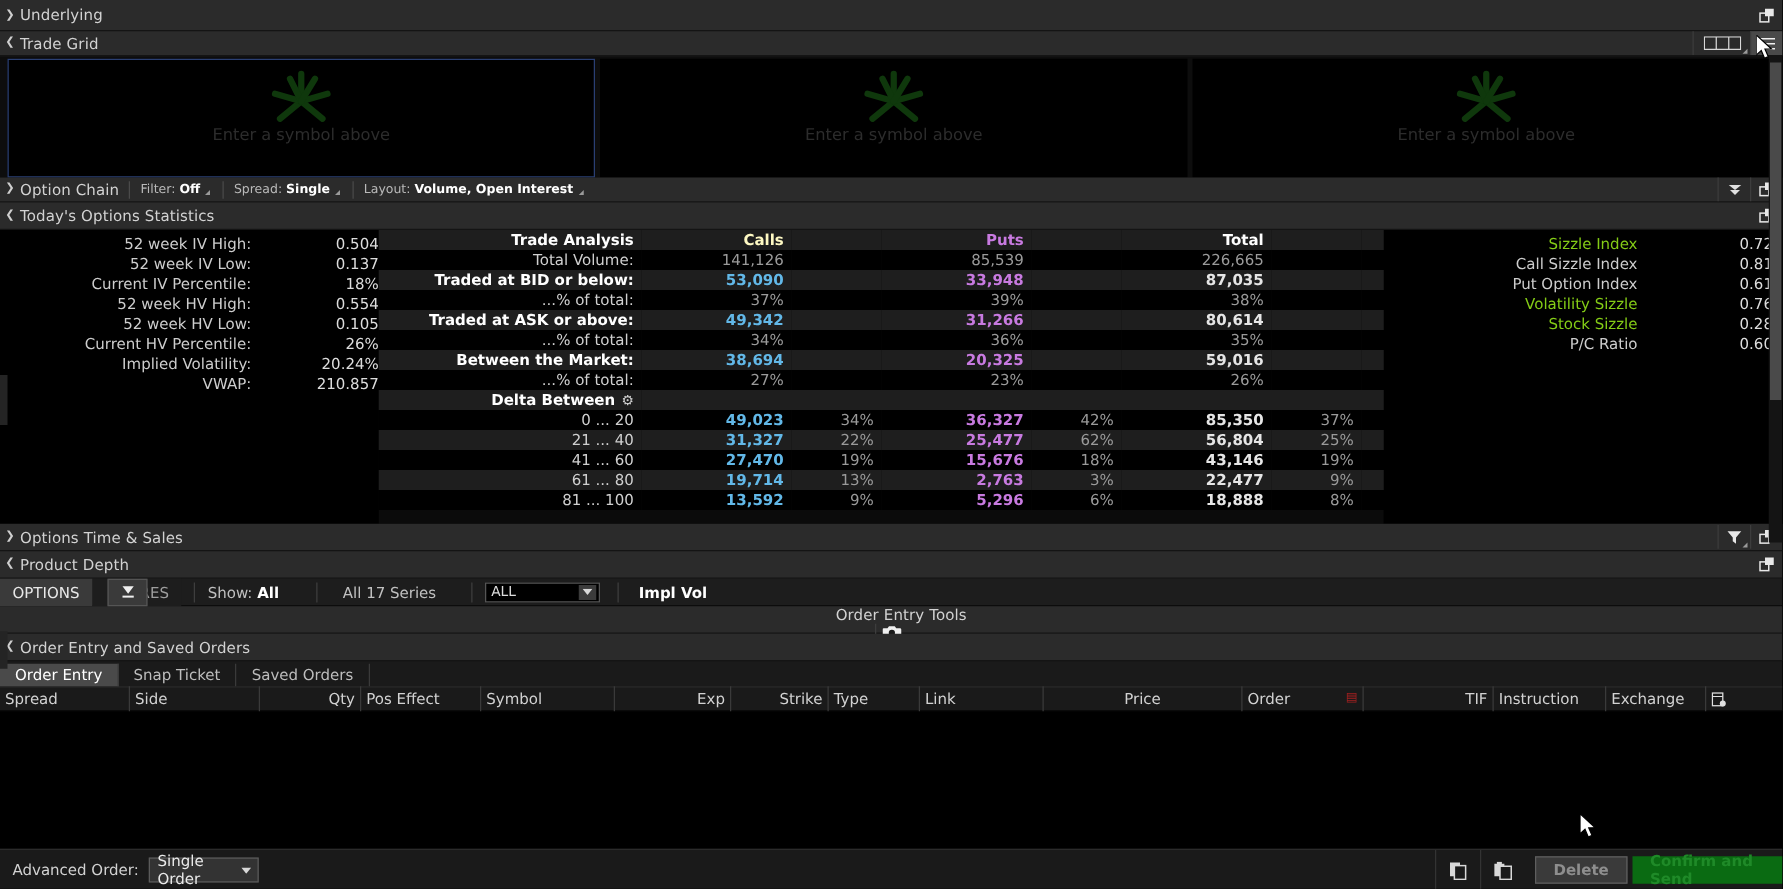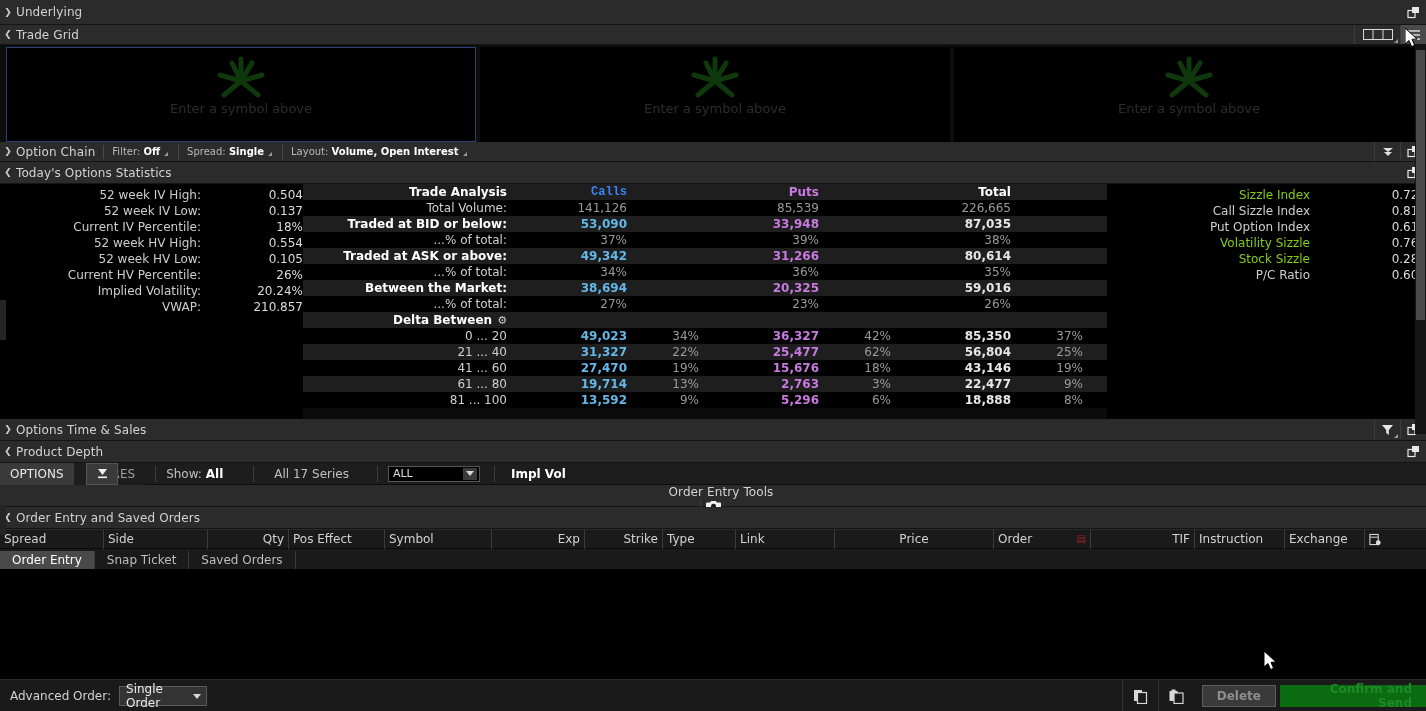--- a/index.html
+++ b/index.html
@@ -73,21 +73,21 @@
   .c-lab.bold { font-weight: bold; color:#fff; }
   .c-call { text-align: right; color:#62b8e8; width: 120px;}
   .c-callpct { text-align: right; color:#9a9a9a; width: 72px;}
   .c-put  { text-align: right; color:#c87ae0; width: 120px;}
   .c-putpct { text-align: right; color:#9a9a9a; width: 72px;}
   .c-tot  { text-align: right; color:#e6e6e6; width: 120px;}
   .c-totpct { text-align: right; color:#9a9a9a; width: 72px;}
   .c-pad  { width: 30px; }
   td.bold { font-weight: bold; }
   td.dim  { color:#9a9a9a; font-weight: normal;}
-  .hd-call { color:#3b82f6; font-weight:bold; text-align:right;font-family:Liberation Mono, monospace;}
+  .hd-call { color:#fef9c3; font-weight:bold; text-align:right;}
   .hd-put  { color:#c87ae0; font-weight:bold; text-align:right;}
   .hd-tot  { color:#ffffff; font-weight:bold; text-align:right;}
   .hd-lab  { color:#ffffff; font-weight:bold; text-align:right;}
   .gear { display:inline-block; margin-left:5px; color:#cfcfcf; font-size:11px;}
 
   
   #pdbar { height: 22px; background:#1d1d1d; display:flex; align-items:center; position:relative;
            border-bottom:1px solid #0c0c0c; }
   .pdtab { height:22px; padding:0 10px; display:flex; align-items:center; font-size:12px;
            color:#e8e8e8; background:#3a3a3a; }
@@ -544,20 +544,25 @@
         <path d="M9.5 1l3.5 3.5-2 1 .5 3-3-1.5L3 13l3-5.5L4.5 4.5l3-1z" fill="#f0f0f0"></path>
       </svg>
     </div>
   </div>
 
   <div class="sect" style="height:22px;">
     <span class="caret">❮</span>
     <span class="title">Order Entry and Saved Orders</span>
   </div>
 
+  <div id="oetabs">
+      <div class="oetab sel">Order Entry</div>
+      <div class="oetab">Snap Ticket</div>
+      <div class="oetab">Saved Orders</div>
+    </div>
   <div id="oehead">
       <div class="ocell" style="width:104px;text-align:left;">Spread</div>
       <div class="ocell" style="width:104px;text-align:left;">Side</div>
       <div class="ocell" style="width:81px;text-align:right;">Qty</div>
       <div class="ocell" style="width:96px;text-align:left;">Pos Effect</div>
       <div class="ocell" style="width:107px;text-align:left;">Symbol</div>
       <div class="ocell" style="width:93px;text-align:right;">Exp</div>
       <div class="ocell" style="width:78px;text-align:right;">Strike</div>
       <div class="ocell" style="width:73px;text-align:left;">Type</div>
       <div class="ocell" style="width:99px;text-align:left;">Link</div>
@@ -567,25 +572,20 @@
       <div class="ocell" style="width:90px;text-align:left;">Instruction</div>
       <div class="ocell" style="width:80px;text-align:left;">Exchange</div>
       <div class="ocell" style="width:20px;border-right:none;display:flex;align-items:center;justify-content:center;">
         <svg width="13" height="13" viewBox="0 0 13 13">
           <rect x="1" y="1" width="9" height="11" fill="none" stroke="#e0e0e0" stroke-width="1.1"></rect>
           <line x1="1" y1="4" x2="10" y2="4" stroke="#e0e0e0" stroke-width="1"></line>
           <circle cx="10" cy="10" r="2.6" fill="#e0e0e0"></circle>
         </svg>
       </div>
     </div>
-  <div id="oetabs">
-      <div class="oetab sel">Order Entry</div>
-      <div class="oetab">Snap Ticket</div>
-      <div class="oetab">Saved Orders</div>
-    </div>
   <div id="oebody"></div>
 
   <div id="advbar">
     <span class="advlabel">Advanced Order:</span>
     <div class="advselect">
       <span>Single Order</span>
       <span class="car">
         <svg width="8" height="5" viewBox="0 0 8 5">
             <polygon points="0,0 8,0 4,5" fill="#d8d8d8"></polygon>
           </svg>
@@ -599,21 +599,21 @@
       </svg>
     </div>
     <div class="iconbtn" style="border-left:1px solid #333; width:36px; height:33px;">
       <svg width="15" height="15" viewBox="0 0 15 15">
         <rect x="0.5" y="2" width="8" height="10" fill="#d8d8d8"></rect>
         <rect x="2.5" y="0.5" width="4" height="2.5" fill="#d8d8d8"></rect>
         <rect x="5" y="4" width="9" height="10.5" fill="#1a1a1a" stroke="#d8d8d8" stroke-width="1.2"></rect>
       </svg>
     </div>
     <div class="btn delete" style="margin:0 4px 0 8px;">Delete</div>
-    <div class="btn confirm" style="width:146px; margin-right:0;text-align:right;">Confirm and Send</div>
+    <div class="btn confirm" style="width:120px; margin-right:0;">Confirm and Send</div>
   </div>
 
   <div class="vscroll" style="top:44px; height:390px;">
     <div class="thumb" style="top:6px; height:270px;"></div>
   </div>
   <div class="leftgrip" style="top:300px; height:40px;"></div>
   <div class="leftgrip" style="top:505px; height:30px;"></div>
 
   <svg class="cursor" style="left:1405px; top:28px;" width="16" height="22" viewBox="0 0 16 22">
     <polygon points="0,0 0,16 4,12.5 6.6,18.6 9.6,17.3 7,11.3 12,11" fill="#fff" stroke="#000" stroke-width="1"></polygon>

